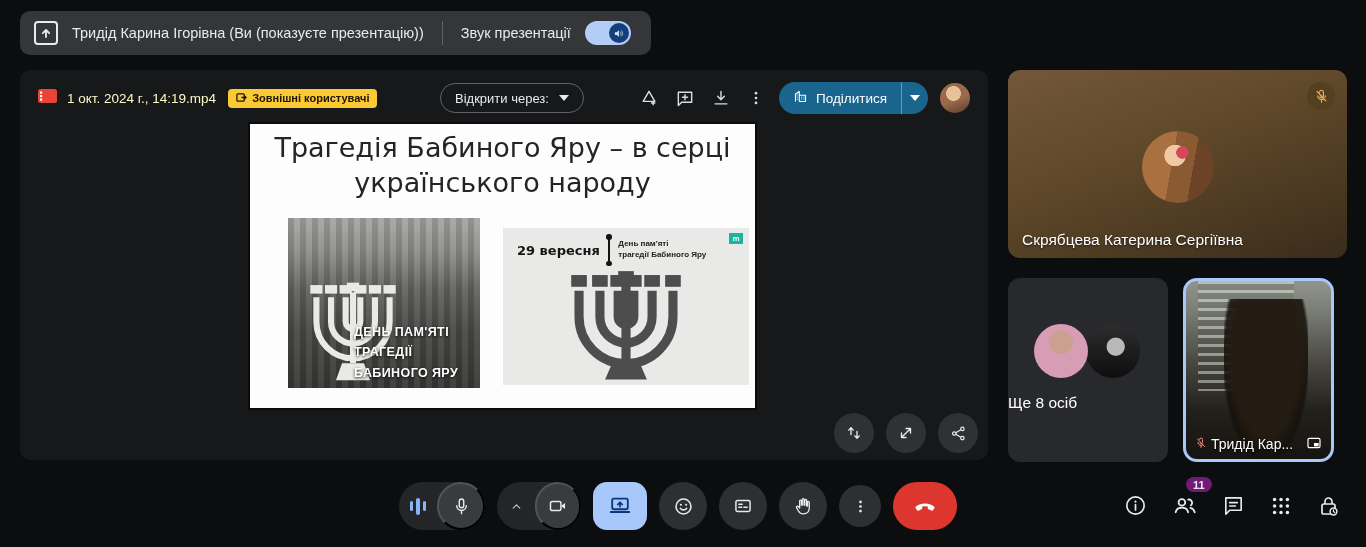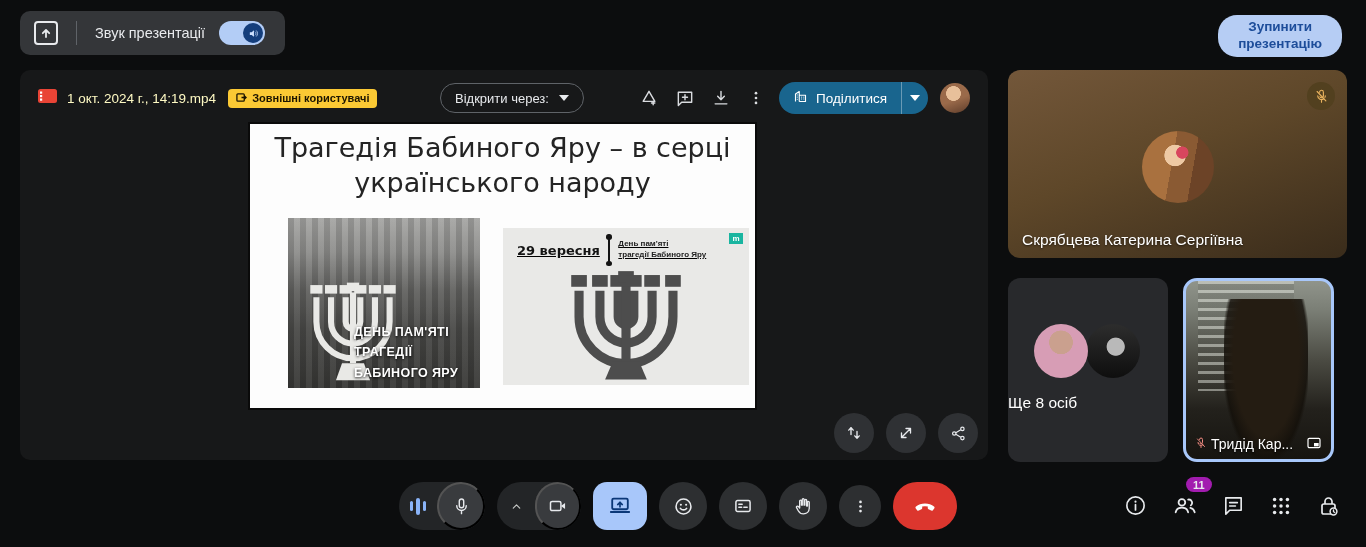--- a/index.html
+++ b/index.html
@@ -59,21 +59,21 @@
     font-size:27px; line-height:1.3; color:#242424; }
   .poster-left { position:absolute; left:38px; top:94px; width:192px; height:170px; overflow:hidden;
     background:
       repeating-linear-gradient(90deg, rgba(0,0,0,.12) 0 6px, rgba(255,255,255,.05) 6px 12px),
       linear-gradient(180deg,#a6a6a4 0%,#8e8e8c 20%,#636361 42%,#4a4a48 65%,#383836 100%); }
   .poster-left-caption { position:absolute; left:66px; top:104px; color:#fff; font-weight:800;
     font-size:12.5px; line-height:1.62; letter-spacing:.4px; text-shadow:0 1px 3px rgba(0,0,0,.9);
     white-space:nowrap; }
   .poster-right { position:absolute; left:253px; top:104px; width:246px; height:157px;
     background:#e9e9e7; overflow:hidden; }
-  .pr-header { position:absolute; left:14px; top:8px; display:flex; align-items:center; gap:8px;text-decoration:underline; }
+  .pr-header { position:absolute; left:14px; top:8px; display:flex; align-items:center; gap:8px; }
   .pr-date { font-weight:800; font-size:13px; color:#141414; font-family:"DejaVu Sans", sans-serif; white-space:nowrap; }
   .pr-bar { width:2.5px; height:28px; background:#141414; position:relative; }
   .pr-bar:before, .pr-bar:after { content:""; position:absolute; left:-1.5px; width:5.5px; height:5.5px;
     border-radius:50%; background:#141414; }
   .pr-bar:before { top:-2px; } .pr-bar:after { bottom:-2px; }
   .pr-caption { font-size:8px; font-weight:700; color:#222; line-height:1.35; white-space:nowrap; }
   .pr-logo { position:absolute; right:6px; top:5px; width:14px; }
   .pr-logo-m { width:14px; height:11px; background:#19b5a0; color:#fff; font-size:8px; font-weight:800;
     display:flex; align-items:center; justify-content:center; }
   .pr-logo-y { width:14px; height:9px; background:#e8c437; margin-top:1px; }
@@ -131,49 +131,46 @@
   .present-active { width:54px; height:48px; border-radius:14px; background:#a8c7fa; border:none;
     display:flex; align-items:center; justify-content:center; cursor:pointer; }
   .ctl-circle { width:48px; height:48px; border-radius:50%; background:#2d2f31; border:none;
     display:flex; align-items:center; justify-content:center; cursor:pointer; }
   .ctl-circle.small { width:42px; height:42px; }
   .endcall { width:64px; height:48px; border-radius:24px; background:#dc362e; border:none;
     display:flex; align-items:center; justify-content:center; cursor:pointer; }
 
   .right-icons { position:absolute; left:1124px; top:493px; display:flex; gap:25px; align-items:center; }
   .ri-btn { background:none; border:none; cursor:pointer; display:flex; position:relative; padding:0; }
-  .count-badge { position:absolute; top:-16px; left:14px; background:#a21caf; color:#e8eaed;
+  .count-badge { position:absolute; top:-16px; left:14px; background:#701a75; color:#e8eaed;
     font-size:11px; font-weight:700; border-radius:9px; padding:1.5px 7px; }
 </style>
 </head>
 <body>
 
 <div class="stage">
 
   <div class="topbar-pill">
     <span class="present-chip">
       <svg width="12" height="12" viewBox="0 0 12 12">
           <path d="M6 10V3M6 3L2.8 6.2M6 3l3.2 3.2" stroke="#e8eaed" stroke-width="1.8" fill="none" stroke-linecap="round" stroke-linejoin="round"></path>
         </svg>
     </span>
+    <span class="topbar-title">Тридід Карина Ігорівна (Ви (показуєте презентацію))</span>
     <span class="topbar-divider"></span>
     <span class="sound-label">Звук презентації</span>
     <span class="toggle">
       <span class="toggle-thumb">
         <svg width="11" height="11" viewBox="0 0 24 24">
             <path d="M4 9v6h4l5 4V5L8 9H4z" fill="#cfe2ff"></path>
             <path d="M16 8.5a4.5 4.5 0 0 1 0 7M18.5 6a8 8 0 0 1 0 12" stroke="#cfe2ff" stroke-width="1.6" fill="none" stroke-linecap="round"></path>
           </svg>
       </span>
     </span>
   </div>
-  <button class="stop-btn">
-    <span>Зупинити</span><br>
-    <span>презентацію</span>
-  </button>
 
   <div class="panel">
 
     <div class="panel-header">
       <span>
         <svg width="19" height="14" viewBox="0 0 19 14">
             <rect width="19" height="14" rx="2.5" fill="#e94436"></rect>
             <rect x="2" y="2.5" width="2.2" height="2.2" fill="#fff"></rect>
             <rect x="2" y="6" width="2.2" height="2.2" fill="#fff"></rect>
             <rect x="2" y="9.5" width="2.2" height="2.2" fill="#fff"></rect>

